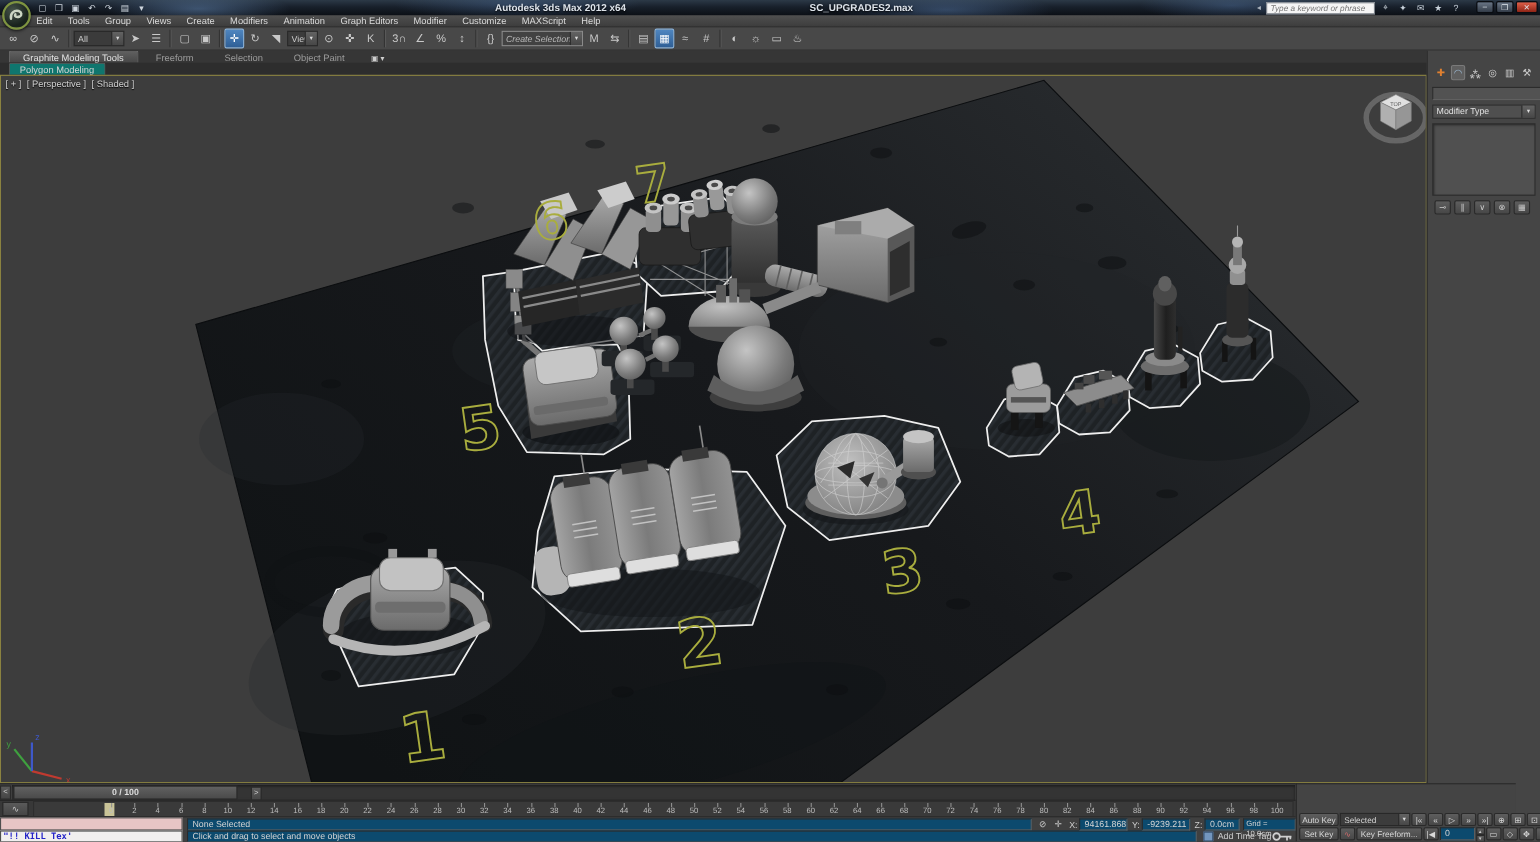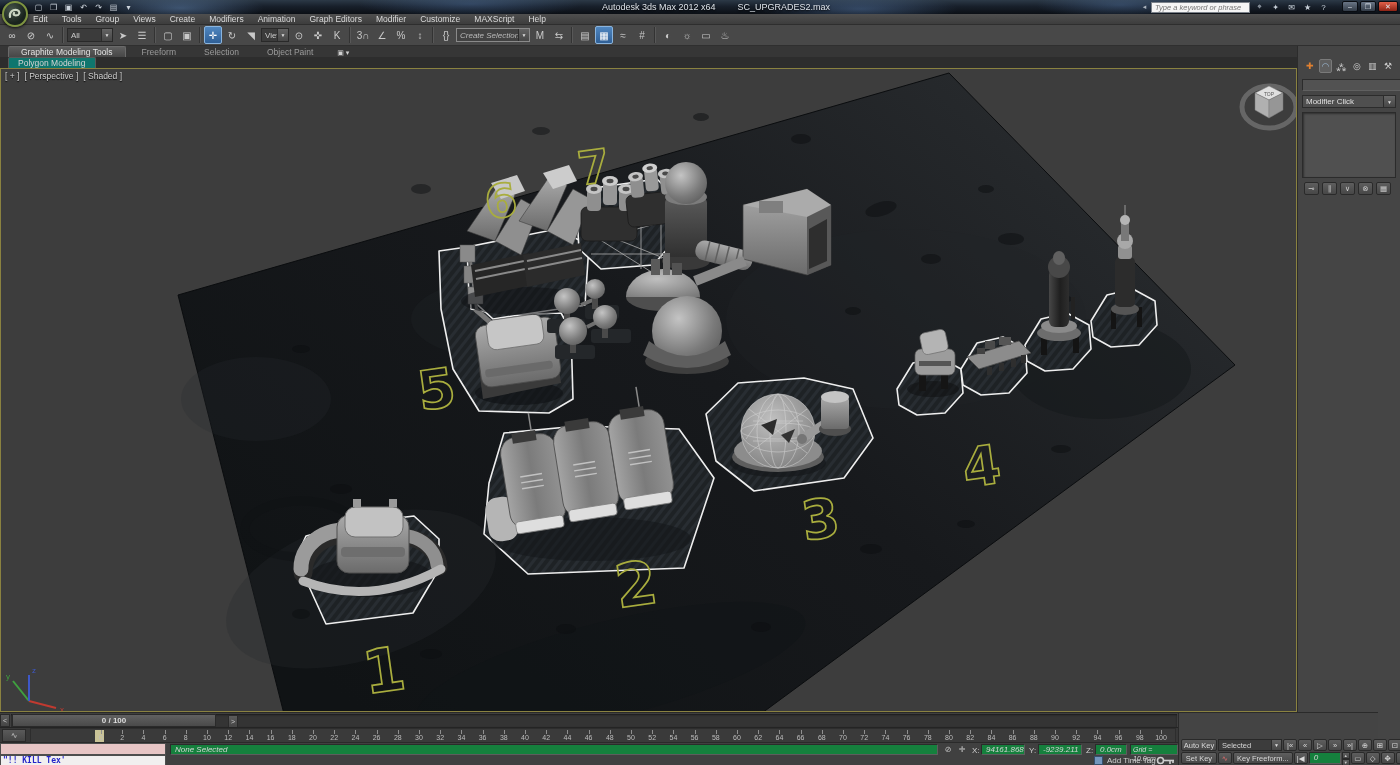--- a/index.html
+++ b/index.html
@@ -17,21 +17,21 @@
       linear-gradient(180deg,#2c3947 0%, #18202b 45%, #0b0f15 100%); }
   #logo { position:absolute; left:2px; top:1px; width:26px; height:26px; z-index:30;
     border-radius:50%; border:2px solid #7e9440;
     background:radial-gradient(circle at 35% 30%, #46544a, #19231d 65%);
     box-shadow:0 1px 3px rgba(0,0,0,.8); }
   #logo svg { position:absolute; left:1px; top:1px; }
   #quick-access { position:absolute; left:32px; top:1px; height:12px; display:flex; gap:2px; z-index:5; }
   .qa-btn { min-width:13px; height:12px; display:flex; align-items:center; justify-content:center;
     font-size:8px; color:#cdd4dc; }
   .title-wrap { position:absolute; left:450px; top:2px; width:380px; display:flex;
-    justify-content:flex-end; gap:22px; font-size:9px; color:#dde3ea; text-shadow:0 1px 2px #000; }
+    justify-content:space-between; gap:22px; font-size:9px; color:#dde3ea; text-shadow:0 1px 2px #000;font-weight:bold; }
   #ic-back { position:absolute; left:1140px; top:2px; width:9px; height:10px; color:#aab2bc;
     font-size:7px; display:flex; align-items:center; justify-content:center; }
   #search-input { position:absolute; left:1151px; top:2px; width:99px; height:11px;
     background:#f5f5f5; border:1px solid #7c828a; font-style:italic; font-size:7.5px;
     color:#6d6d6d; padding-left:3px; font-family:"Liberation Sans",sans-serif; }
   #infocenter-icons { position:absolute; left:1253px; top:1px; height:12px; display:flex; gap:3px; }
   .ic-btn { width:13px; height:12px; display:flex; align-items:center; justify-content:center;
     font-size:8px; color:#c9d2db; }
   #window-buttons { position:absolute; left:1342px; top:1px; height:12px; display:flex; gap:2px; }
   .win-btn { width:16px; height:11px; border:1px solid #0a0d12; border-radius:2px;
@@ -123,22 +123,22 @@
   #frame-marker { position:absolute; left:64px; top:1px; width:9px; height:12px; background:#d9d3a2; opacity:.9; }
 
   
   #statusbar { position:absolute; left:0; top:742px; width:1178px; height:23px; background:#404040;
     border-top:1px solid #2a2a2a; }
   #listener-pink { position:absolute; left:0; top:0; width:166px; height:12px; background:#e7c5c5;
     border:1px solid #4e4e4e; }
   #listener-white { position:absolute; left:0; top:12px; width:166px; height:11px; background:#f1efef;
     border:1px solid #4e4e4e; font-family:"DejaVu Sans Mono", monospace; font-size:8px;
     font-weight:bold; color:#2323c8; padding-left:2px; line-height:10px; white-space:nowrap; overflow:hidden; }
-  .sunken { background:#15803d; border:1px solid #2b2b2b; border-bottom-color:#5d5d5d;
-    border-right-color:#5d5d5d; color:#d4d4d4; font-size:8px; line-height:9px; padding-left:4px;font-style:italic; }
+  .sunken { background:#0c4a6e; border:1px solid #2b2b2b; border-bottom-color:#5d5d5d;
+    border-right-color:#5d5d5d; color:#d4d4d4; font-size:8px; line-height:9px; padding-left:4px; }
   #sel-status { position:absolute; left:170px; top:1px; width:768px; height:11px; }
   #prompt-line { position:absolute; left:170px; top:12px; width:918px; height:11px; }
   .mini-ic { position:absolute; top:1px; width:12px; height:11px; display:flex; align-items:center;
     justify-content:center; font-size:8px; color:#c7c7c7; }
   .coord-label { position:absolute; top:3px; font-size:8px; color:#cfcfcf; }
   .coord-field { position:absolute; top:1px; height:11px; white-space:nowrap; overflow:hidden; }
   #grid-box { position:absolute; left:1130px; top:1px; width:48px; height:11px; font-size:7px; padding-left:2px; }
   #timetag-icon { position:absolute; left:1094px; top:13px; width:9px; height:9px; background:#7396bd;
     border:1px solid #35506e; }
   #timetag-label { position:absolute; left:1107px; top:13px; font-size:8px; color:#d0d0d0; }
@@ -607,21 +607,21 @@
         <div class="cp-tab" style="color: rgb(204, 204, 204); font-size: 9px;">⁂</div>
         <div class="cp-tab" style="color: rgb(204, 204, 204); font-size: 9px;">◎</div>
         <div class="cp-tab" style="color: rgb(204, 204, 204); font-size: 9px;">▥</div>
         <div class="cp-tab" style="color: rgb(204, 204, 204); font-size: 9px;">⚒</div>
       </div>
     <div class="cp-name-row">
       <input id="cp-name" style="">
 
     </div>
     <div class="cp-dd">
-      <span>Modifier Click</span>
+      <span>Modifier Type</span>
       <span class="tb-dd-arr">▼</span>
     </div>
     <div id="stack-box"></div>
     <div id="stack-btns">
         <div class="sbtn">⊸</div>
         <div class="sbtn">∥</div>
         <div class="sbtn">∨</div>
         <div class="sbtn">⊗</div>
         <div class="sbtn">▦</div>
       </div>
@@ -741,20 +741,21 @@
         <div class="tick-label" style="left: 1108.8px;">98</div>
         <div class="tick" style="left: 1130px;"></div>
         <div class="tick-label" style="left: 1130px;">100</div>
       </div>
   </div>
 
   <div id="statusbar">
     <div id="listener-pink"></div>
     <div id="listener-white">"!! KILL Tex'</div>
     <div id="sel-status" class="sunken">None Selected</div>
+    <div id="prompt-line" class="sunken">Click and drag to select and move objects</div>
     <div class="mini-ic" style="left:942px">⊘</div>
     <div class="mini-ic" style="left:956px">✛</div>
     <span class="coord-label" style="left:972px">X:</span>
     <div class="coord-field sunken" style="left:981px;width:44px">94161.868</div>
     <span class="coord-label" style="left:1029px">Y:</span>
     <div class="coord-field sunken" style="left:1038px;width:44px">-9239.211</div>
     <span class="coord-label" style="left:1086px">Z:</span>
     <div class="coord-field sunken" style="left:1095px;width:32px">0.0cm</div>
     <div id="grid-box" class="sunken">Grid = 10.0cm</div>
     <div id="timetag-icon"></div>

